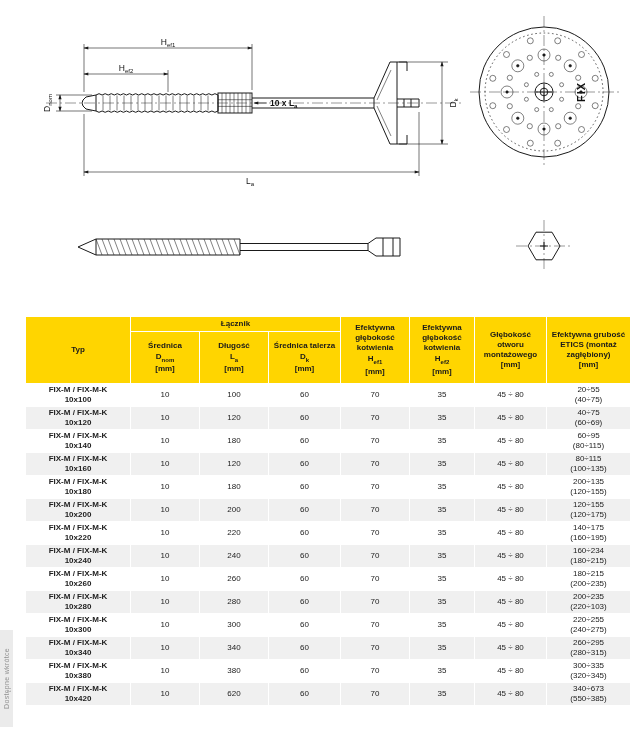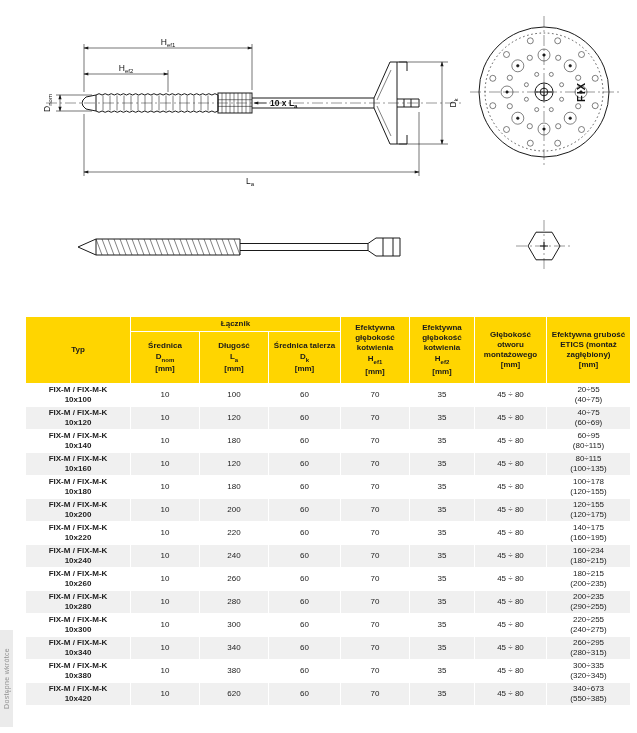--- a/index.html
+++ b/index.html
@@ -372,21 +372,21 @@
       <div>FIX-M / FIX-M-K</div>
       <div>10x180</div>
     </td>
     <td>10</td>
     <td>180</td>
     <td>60</td>
     <td>70</td>
     <td>35</td>
     <td>45 ÷ 80</td>
     <td>
-      <div>100÷178</div>
+      <div>200÷135</div>
       <div>(120÷155)</div>
     </td>
   </tr>
 
   <tr class="even">
     <td class="typ">
       <div>FIX-M / FIX-M-K</div>
       <div>10x200</div>
     </td>
     <td>10</td>
@@ -458,21 +458,21 @@
       <div>10x280</div>
     </td>
     <td>10</td>
     <td>280</td>
     <td>60</td>
     <td>70</td>
     <td>35</td>
     <td>45 ÷ 80</td>
     <td>
       <div>200÷235</div>
-      <div>(290÷255)</div>
+      <div>(220÷103)</div>
     </td>
   </tr>
 
   <tr class="odd">
     <td class="typ">
       <div>FIX-M / FIX-M-K</div>
       <div>10x300</div>
     </td>
     <td>10</td>
     <td>300</td>

